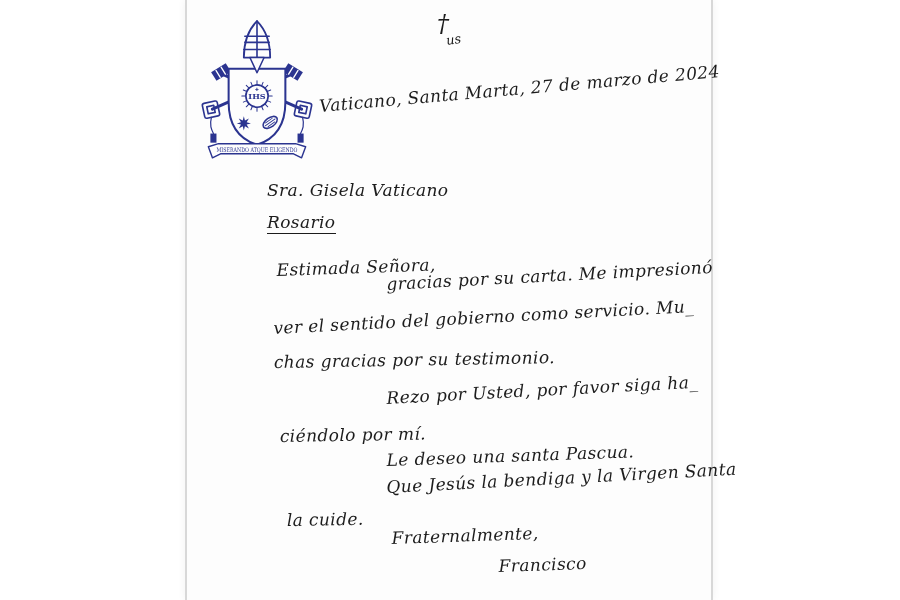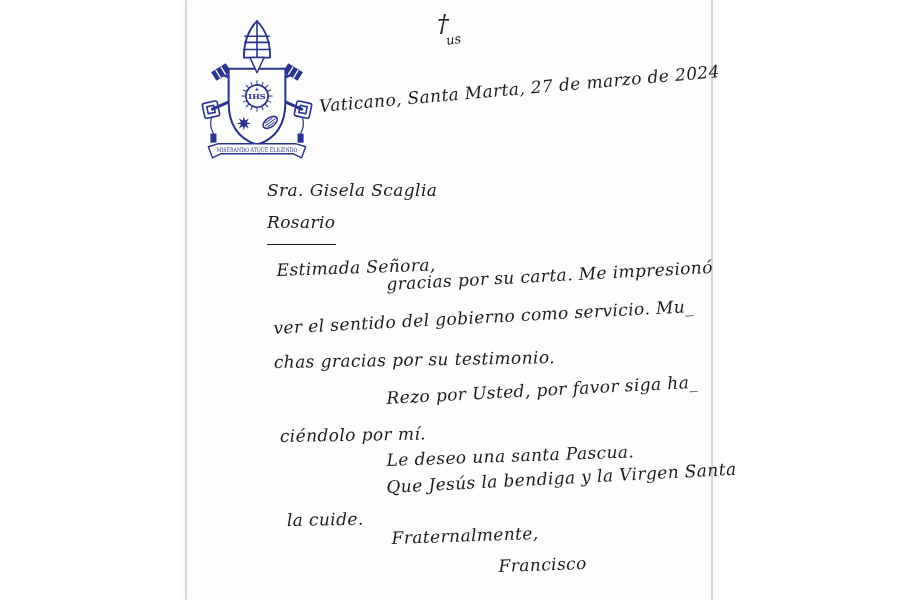--- a/index.html
+++ b/index.html
@@ -44,21 +44,21 @@
     font-style: italic;
   }
   .crossmark .sym { font-size: 24px; line-height: 1; display: block; }
   .crossmark .tail {
     font-size: 13px; display: block;
     margin-left: 9px; margin-top: -4px;
     transform: rotate(-8deg);
   }
   .underlined {
     border-bottom: 1.6px solid #1c1c1c;
-    padding-bottom: 12px;
+    padding-bottom: 1px;
   }
 </style>
 </head>
 <body>
 
 <div class="stage">
   <div class="paper">
 
     <svg class="crest" viewBox="0 0 120 150" xmlns="http://www.w3.org/2000/svg">
       <g stroke="#2b3490" fill="none" stroke-width="1.6" stroke-linejoin="round" stroke-linecap="round">
@@ -142,21 +142,21 @@
       </g>
     </svg>
 
     <div class="crossmark">
       <span class="sym">†</span>
       <span class="tail">us</span>
     </div>
 
     <div class="hw" style="left:133px; top:96px; transform:rotate(-5deg);">Vaticano, Santa Marta, 27 de marzo de 2024</div>
 
-    <div class="hw" style="left:80px; top:180px;">Sra. Gisela Scaglia</div>
+    <div class="hw" style="left:80px; top:180px;">Sra. Gisela Vaticano</div>
     <div class="hw" style="left:80px; top:212px;"><span class="underlined">Rosario</span></div>
 
     <div class="hw" style="left:90px; top:260px; transform:rotate(-2deg);">Estimada Señora,</div>
     <div class="hw" style="left:200px; top:274px; transform:rotate(-3deg);">gracias por su carta. Me impresionó</div>
     <div class="hw" style="left:87px; top:318px; transform:rotate(-3deg);">ver el sentido del gobierno como servicio. Mu_</div>
     <div class="hw" style="left:87px; top:352px; transform:rotate(-1deg);">chas gracias por su testimonio.</div>
     <div class="hw" style="left:200px; top:388px; transform:rotate(-3deg);">Rezo por Usted, por favor siga ha_</div>
     <div class="hw" style="left:93px; top:426px; transform:rotate(-1deg);">ciéndolo por mí.</div>
     <div class="hw" style="left:200px; top:450px; transform:rotate(-2deg);">Le deseo una santa Pascua.</div>
     <div class="hw" style="left:200px; top:477px; transform:rotate(-3deg);">Que Jesús la bendiga y la Virgen Santa</div>

